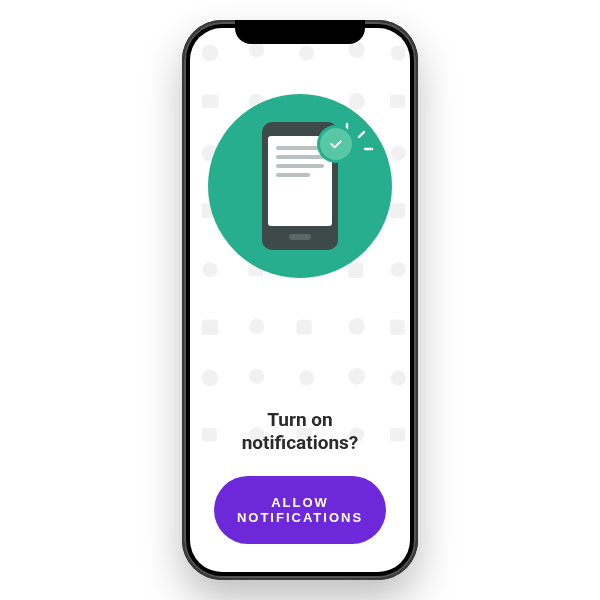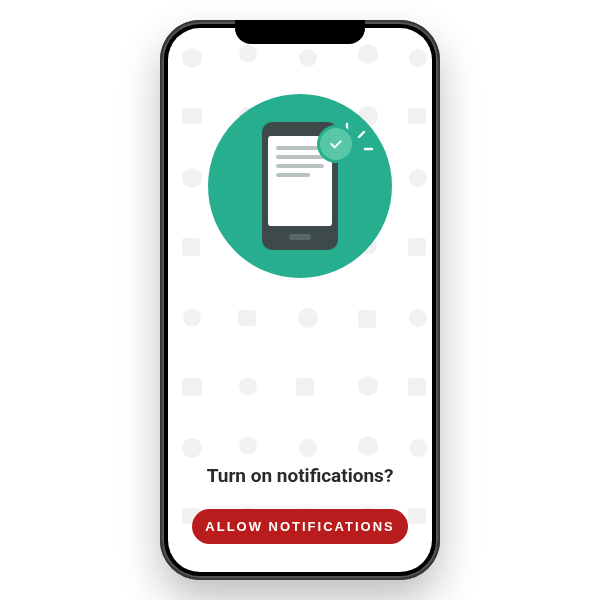--- a/index.html
+++ b/index.html
@@ -7,21 +7,21 @@
     width: 600px;
     height: 600px;
     background: #fff;
     font-family: -apple-system, BlinkMacSystemFont, "Segoe UI", Roboto, sans-serif;
     display: flex;
     align-items: center;
     justify-content: center;
     overflow: hidden;
   }
   .device {
-    width: 280px;
+    width: 236px;
     height: 560px;
     border-radius: 40px;
     background: #000;
     padding: 8px;
     position: relative;
     box-shadow: 0 20px 40px rgba(0,0,0,0.25), 0 0 0 2px #3a3a3a inset;
   }
   .device::before {
     content: "";
     position: absolute;
@@ -145,22 +145,22 @@
     margin-bottom: 6px;
   }
   p.desc {
     font-size: 13px;
     line-height: 1.45;
     color: #8a8a8a;
     padding: 0 8px;
   }
   .cta {
     width: 100%;
-    padding: 10px 0;
-    background: #b91c1c;
+    padding: 19px 0;
+    background: #6d28d9;
     color: #fff;
     border: none;
     border-radius: 999px;
     font-size: 13px;
     font-weight: 600;
     letter-spacing: 2px;
     cursor: pointer;
     flex-shrink: 0;
   }
 </style>

